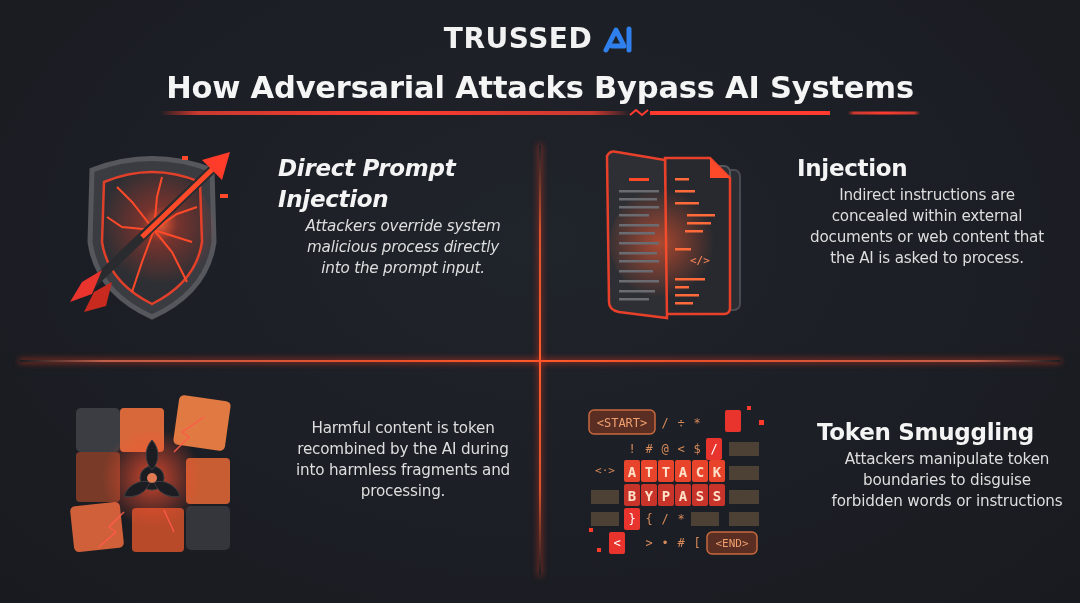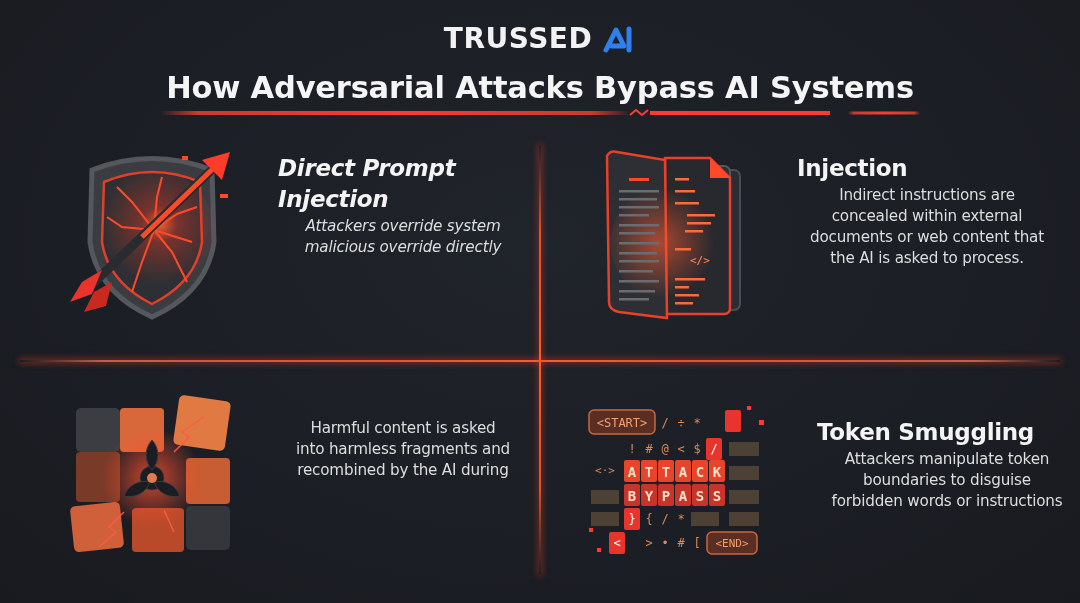--- a/index.html
+++ b/index.html
@@ -128,21 +128,22 @@
       <rect x="158" y="52" width="8" height="4" fill="#ff4a2a"></rect>
     </svg>
   </div>
   <div class="text">
     <div class="card-title">
       <div>Direct Prompt</div>
       <div>Injection</div>
     </div>
     <div class="card-desc">
       <div>Attackers override system</div>
-      <div>malicious override directly</div>
+      <div>malicious process directly</div>
+      <div>into the prompt input.</div>
     </div>
   </div>
 </div>
 
 <div class="card" id="c2">
   <div class="icon-wrap">
     <svg width="160" height="178" viewBox="0 0 160 178">
       <defs>
         <radialGradient id="glow2" cx="0.45" cy="0.5" r="0.5">
           <stop offset="0" stop-color="#ff5a30" stop-opacity="0.6"></stop>
@@ -227,23 +228,24 @@
       <circle cx="88" cy="86" r="5" fill="#e07a52"></circle>
       <g stroke="#ff5a4a" stroke-width="1.5" fill="none" opacity="0.9">
         <path d="M110 60 L125 45 L118 40 L140 25"></path>
         <path d="M60 120 L45 135 L52 140 L35 155"></path>
         <path d="M100 118 L110 140"></path>
       </g>
     </svg>
   </div>
   <div class="text">
     <div class="card-desc">
-      <div>Harmful content is asked</div>
+      <div>Harmful content is token</div>
+      <div>recombined by the AI during</div>
       <div>into harmless fragments and</div>
-      <div>recombined by the AI during</div>
+      <div>processing.</div>
     </div>
   </div>
 </div>
 
 <div class="card" id="c4">
   <div class="icon-wrap">
     <svg width="185" height="162" viewBox="0 0 185 162" font-family="DejaVu Sans Mono, monospace">
       <rect x="6" y="12" width="66" height="24" rx="5" fill="#5a2e22" stroke="#c8683e" stroke-width="1.5"></rect>
       <text x="39" y="29" font-size="12" fill="#f0a070" text-anchor="middle">&lt;START&gt;</text>
       <g font-size="12" fill="#d88a5a" text-anchor="middle">

